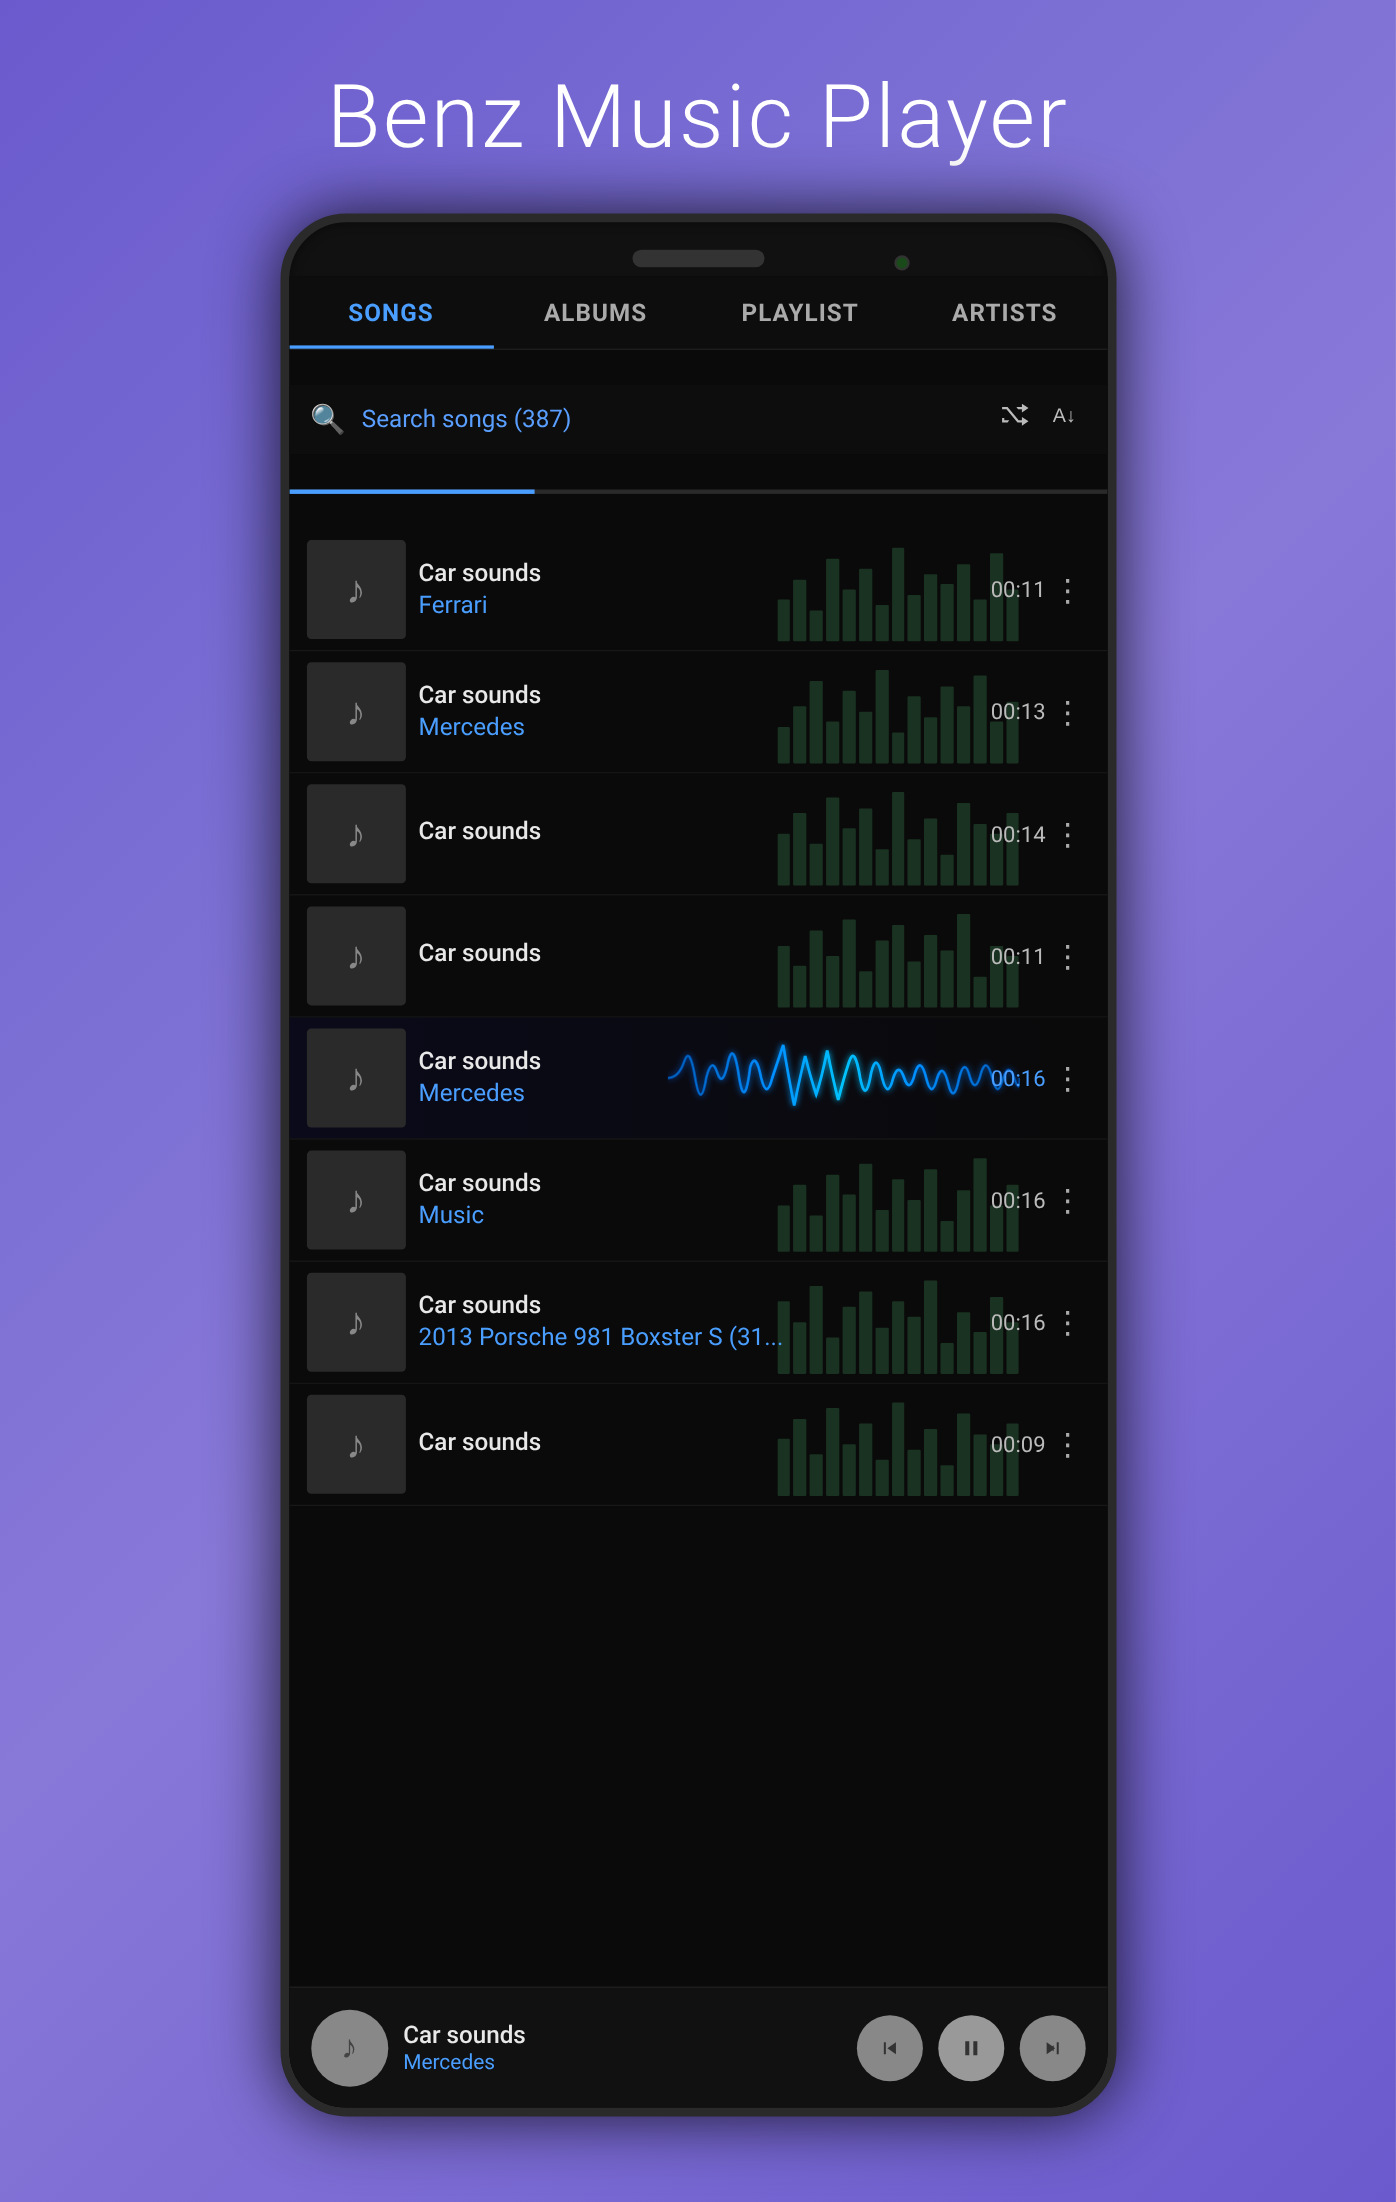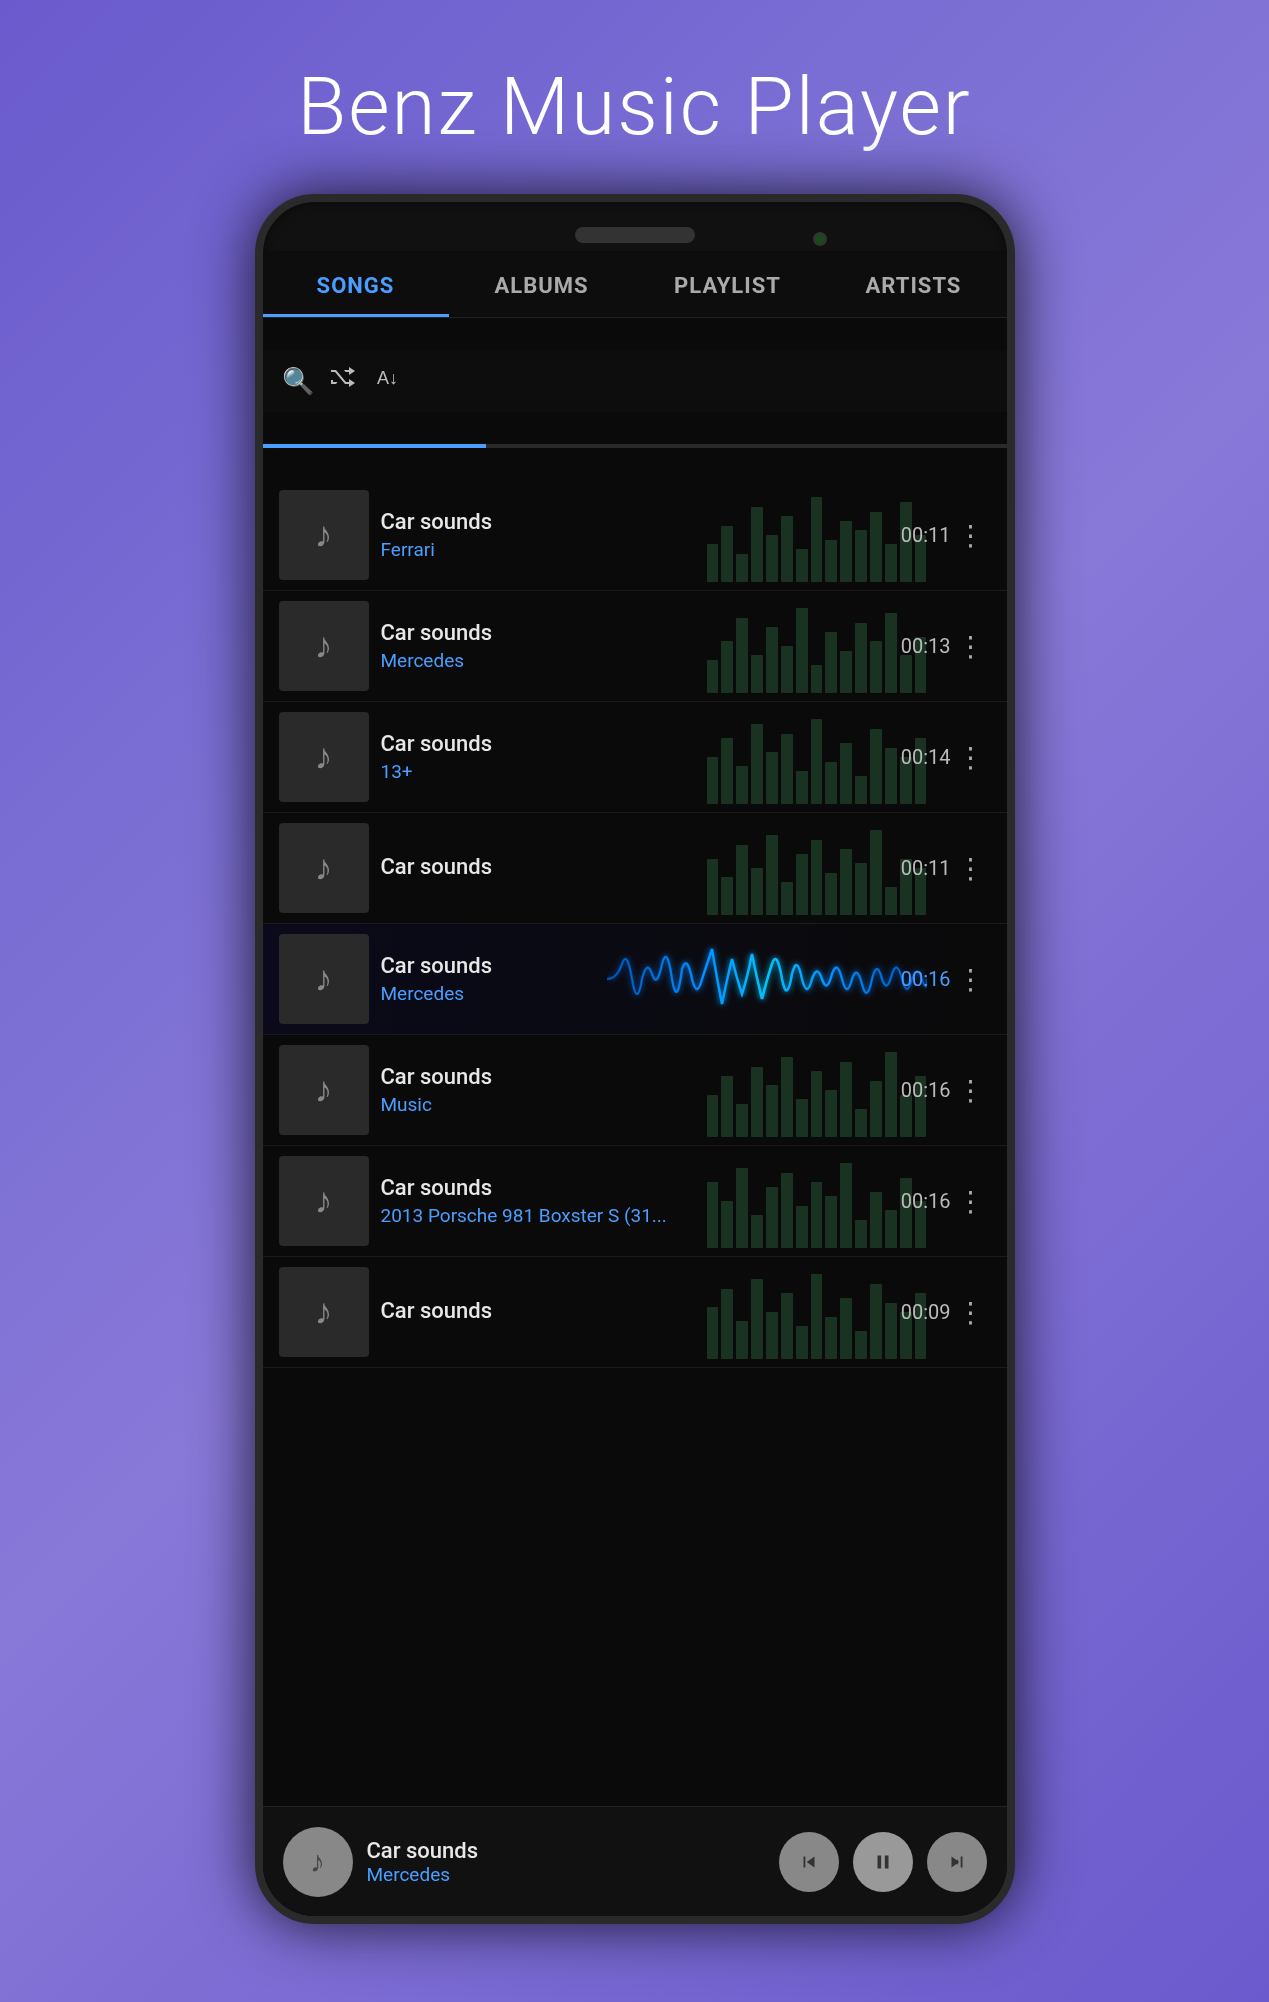--- a/index.html
+++ b/index.html
@@ -169,21 +169,21 @@
 
     .song-title {
       color: #e8e8e8;
       font-size: 22px;
       font-weight: 500;
       margin-bottom: 4px;
     }
 
     .song-artist {
       color: #4a9eff;
-      font-size: 19px;
+      font-size: 22px;
       white-space: nowrap;
       overflow: hidden;
       text-overflow: ellipsis;
     }
 
     
     .eq-bars {
       position: absolute;
       right: 80px;
       top: 0;
@@ -322,20 +322,21 @@
 
     <div class="tabs-bar">
       <div class="tab active">SONGS</div>
       <div class="tab">ALBUMS</div>
       <div class="tab">PLAYLIST</div>
       <div class="tab">ARTISTS</div>
     </div>
 
     <div class="search-bar">
       <div class="search-icon-wrap">🔍</div>
+      <div class="search-input-area">Search songs (387)</div>
       <div class="search-actions">
         <div class="icon-btn">
           <svg width="30" height="24" viewBox="0 0 30 24" fill="#bbb">
             <path d="M2 6h4l10 12h4v3l6-4-6-4v3h-3L7 4H2V6z"></path>
             <path d="M16 6h4v3l6-4-6-4v3h-5l1.5 2H16z"></path>
             <path d="M2 18h5l1.5-2H4v-2H2z"></path>
           </svg>
         </div>
         <div class="icon-btn">
           <svg width="30" height="28" viewBox="0 0 30 28" fill="#bbb">
@@ -408,21 +409,20 @@
         <div class="song-duration">00:13</div>
         <div class="song-menu">⋮</div>
       </div>
 
       <div class="song-item">
         <div class="song-thumb">
           <span class="music-note">♪</span>
         </div>
         <div class="song-info">
           <div class="song-title">Car sounds</div>
-          <div class="song-artist">13+</div>
         </div>
         <div class="eq-bars">
           <div class="eq-bar" style="height:50%"></div>
             <div class="eq-bar" style="height:70%"></div>
           <div class="eq-bar" style="height:40%"></div>
             <div class="eq-bar" style="height:85%"></div>
           <div class="eq-bar" style="height:55%"></div>
             <div class="eq-bar" style="height:75%"></div>
           <div class="eq-bar" style="height:35%"></div>
             <div class="eq-bar" style="height:90%"></div>

